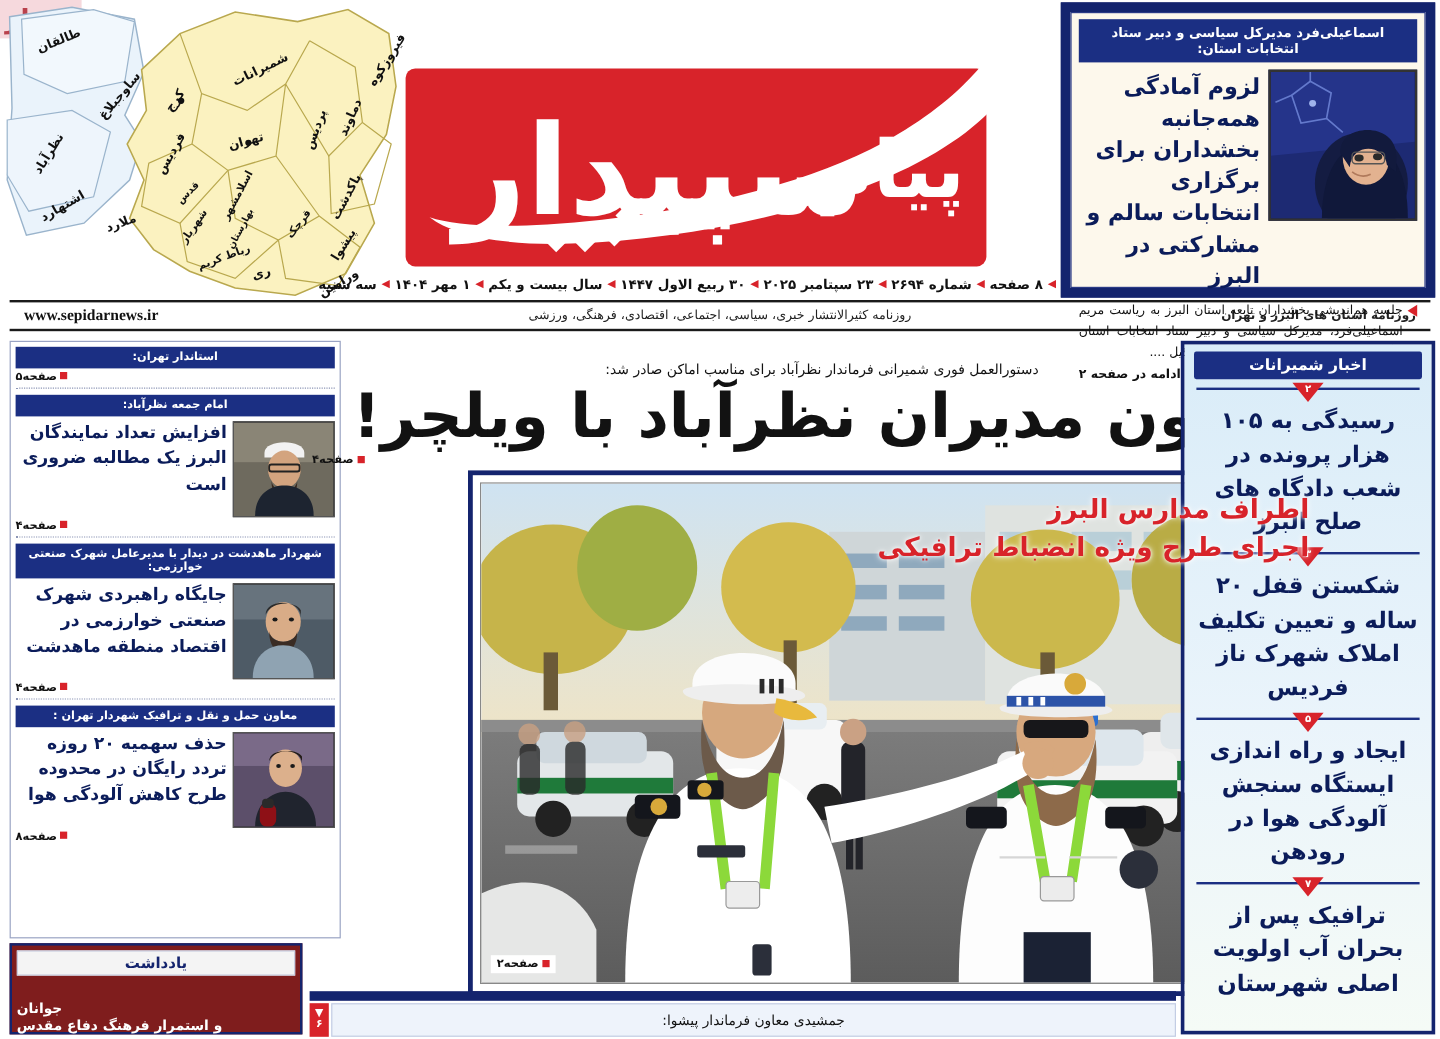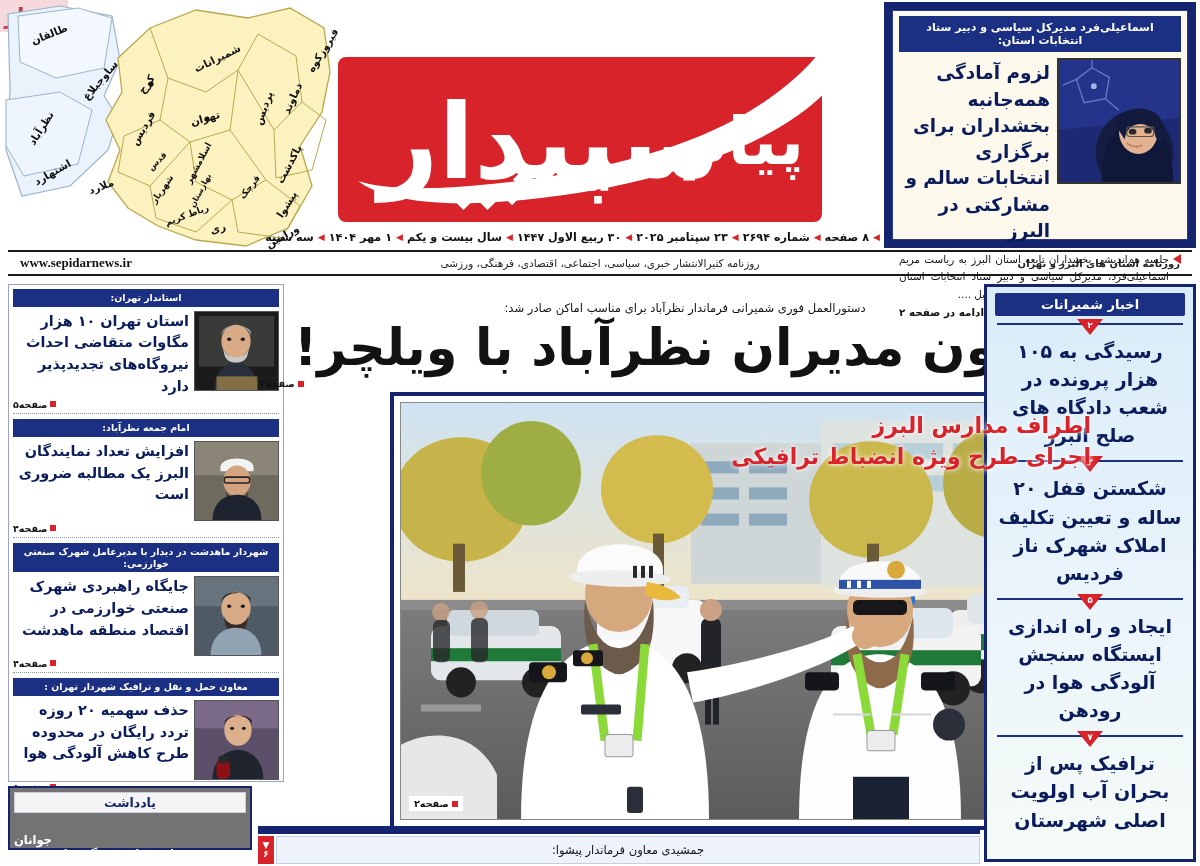--- a/index.html
+++ b/index.html
@@ -106,21 +106,21 @@
     text-align:center; padding:3px 3px; line-height:1.25; letter-spacing:-.2px;
   }
   .lcard-row { display:flex; flex-direction:row-reverse; gap:5px; padding-top:4px; }
   .lcard-text { flex:1; font-size:14.4px; font-weight:bold; color:#0b1c5a; line-height:1.5; text-align:right; }
   .lcard-photo { width:85px; height:80px; flex:none; border:1px solid #555; overflow:hidden; position:relative; background:#2b2b2b; }
   .lcard-page { font-size:9.5px; font-weight:bold; color:#111; text-align:left; margin-top:2px; }
   .lcard-page .sq { display:inline-block; width:6px;height:6px;background:#d8232a; margin-left:3px; transform:translateY(-1px); }
   .lcard-div { border-top:1px dotted #8c95b5; margin-top:3px; }
 
   
-  .note-box { position:absolute; left:8px; top:786px; width:244px; height:64px; background:#737373; border:2px solid #14246e; padding:4px; }
+  .note-box { position:absolute; left:8px; top:786px; width:244px; height:76px; background:#7f1d1d; border:2px solid #14246e; padding:4px; }
   .note-title { background:#f4f4f4; color:#14246e; font-size:12.5px; font-weight:bold; text-align:center; padding:2px; border:1px solid #c9cde0; }
   .note-body { color:#fff; text-align:left; padding-top:20px; }
   .note-l1 { font-size:11.5px; font-weight:bold; }
   .note-l2 { font-size:11.5px; font-weight:bold; }
   .note-author-row { display:flex; align-items:center; justify-content:center; gap:8px; margin-top:3px; }
   .note-author { font-size:9px; color:#d8dcf0; }
   .ybar { display:inline-block; width:7px; height:12px; background:#f2d32b; margin:0 2px; }
 
   
   .center { position:absolute; left:258px; top:297px; width:854px; height:578px; }
@@ -324,36 +324,20 @@
           <span class="sq"></span><span>ادامه در صفحه ۲</span>
         </div>
       </div>
     </div>
   </div>
 
   <div class="left-col">
 
     <div class="lcard">
       <div class="lcard-kicker">استاندار تهران:</div>
-      <div class="lcard-row">
-        <div class="lcard-text">استان تهران ۱۰ هزار مگاوات متقاضی احداث نیروگاه‌های تجدیدپذیر دارد</div>
-        <div class="lcard-photo">
-          <svg class="ph" viewBox="0 0 85 80" preserveAspectRatio="none">
-            <rect width="85" height="80" fill="#1b1b1b"></rect>
-            <rect x="4" y="4" width="77" height="52" fill="#3a3a38"></rect>
-            <ellipse cx="42" cy="30" rx="15" ry="17" fill="#d8ab86"></ellipse>
-            <path d="M27,24 C27,10 57,10 57,26 L57,20 C53,12 31,12 27,24 Z" fill="#a9a9a9"></path>
-            <path d="M29,36 C29,50 55,50 55,36 C55,48 50,52 42,52 C34,52 29,48 29,36 Z" fill="#c8c8c8"></path>
-            <ellipse cx="35" cy="28" rx="2.2" ry="1.8" fill="#1a1a1a"></ellipse>
-            <ellipse cx="49" cy="28" rx="2.2" ry="1.8" fill="#1a1a1a"></ellipse>
-            <path d="M20,80 C20,62 30,52 42,52 C54,52 64,62 64,80 Z" fill="#2a2f3d"></path>
-            <rect x="22" y="66" width="42" height="14" fill="#c9a24a" opacity=".55"></rect>
-          </svg>
-        </div>
-      </div>
       <div class="lcard-page"><span class="sq"></span><span>صفحه۵</span></div>
       <div class="lcard-div"></div>
     </div>
 
     <div class="lcard">
       <div class="lcard-kicker">امام جمعه نظرآباد:</div>
       <div class="lcard-row">
         <div class="lcard-text">افزایش تعداد نمایندگان البرز یک مطالبه ضروری است</div>
         <div class="lcard-photo">
           <svg class="ph" viewBox="0 0 85 80" preserveAspectRatio="none">

